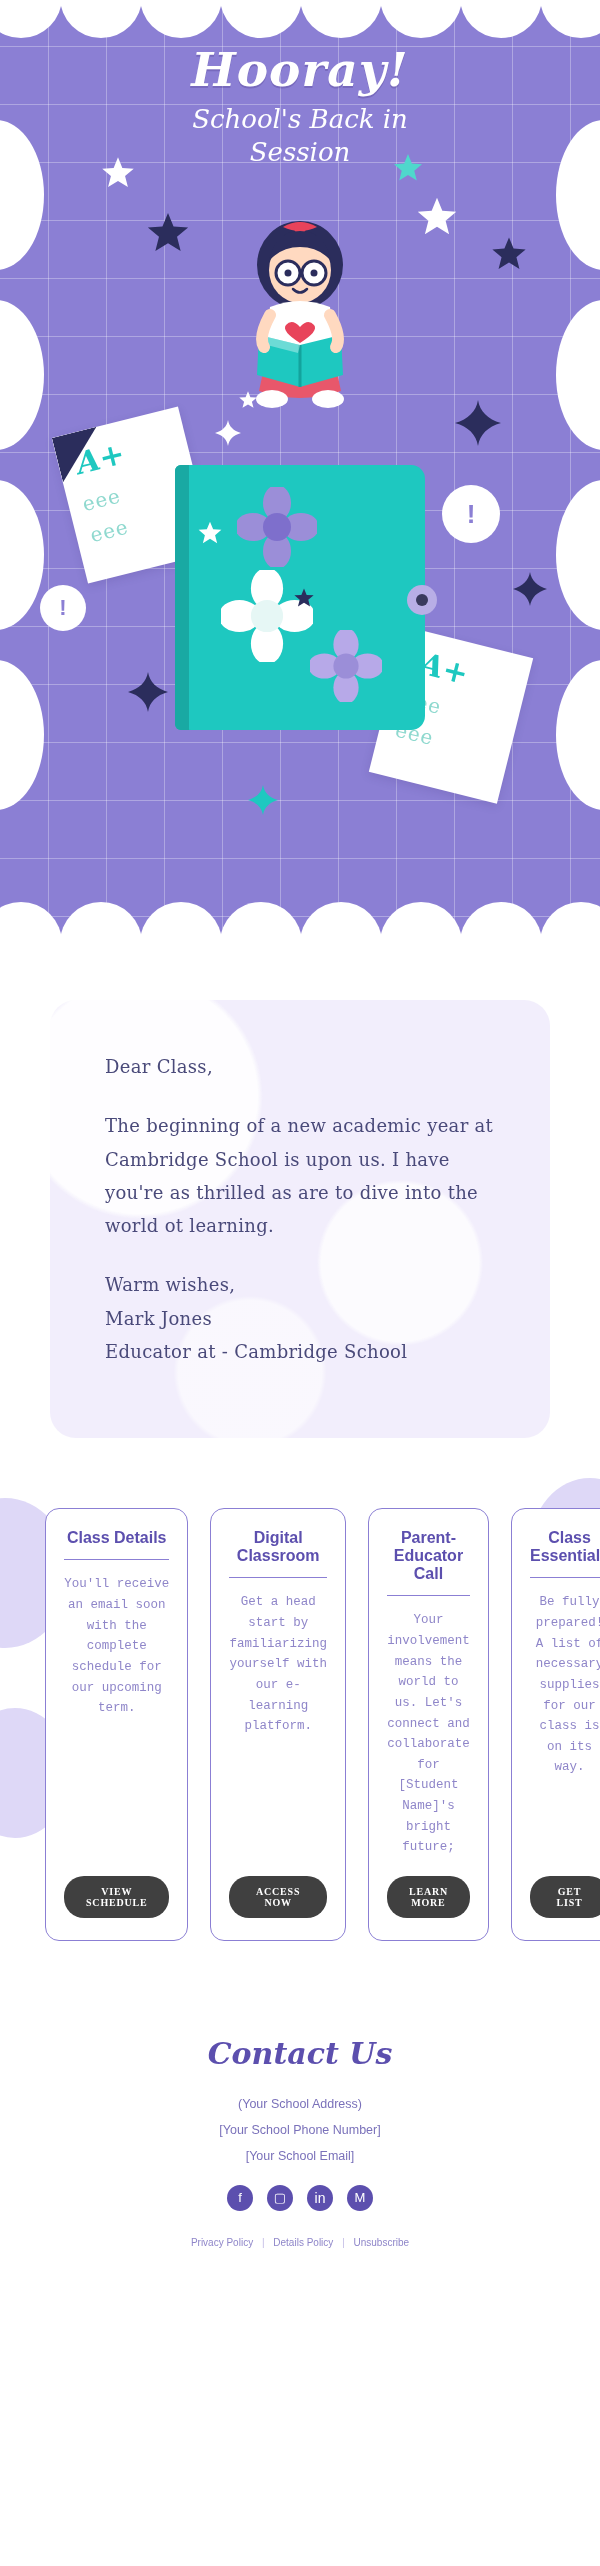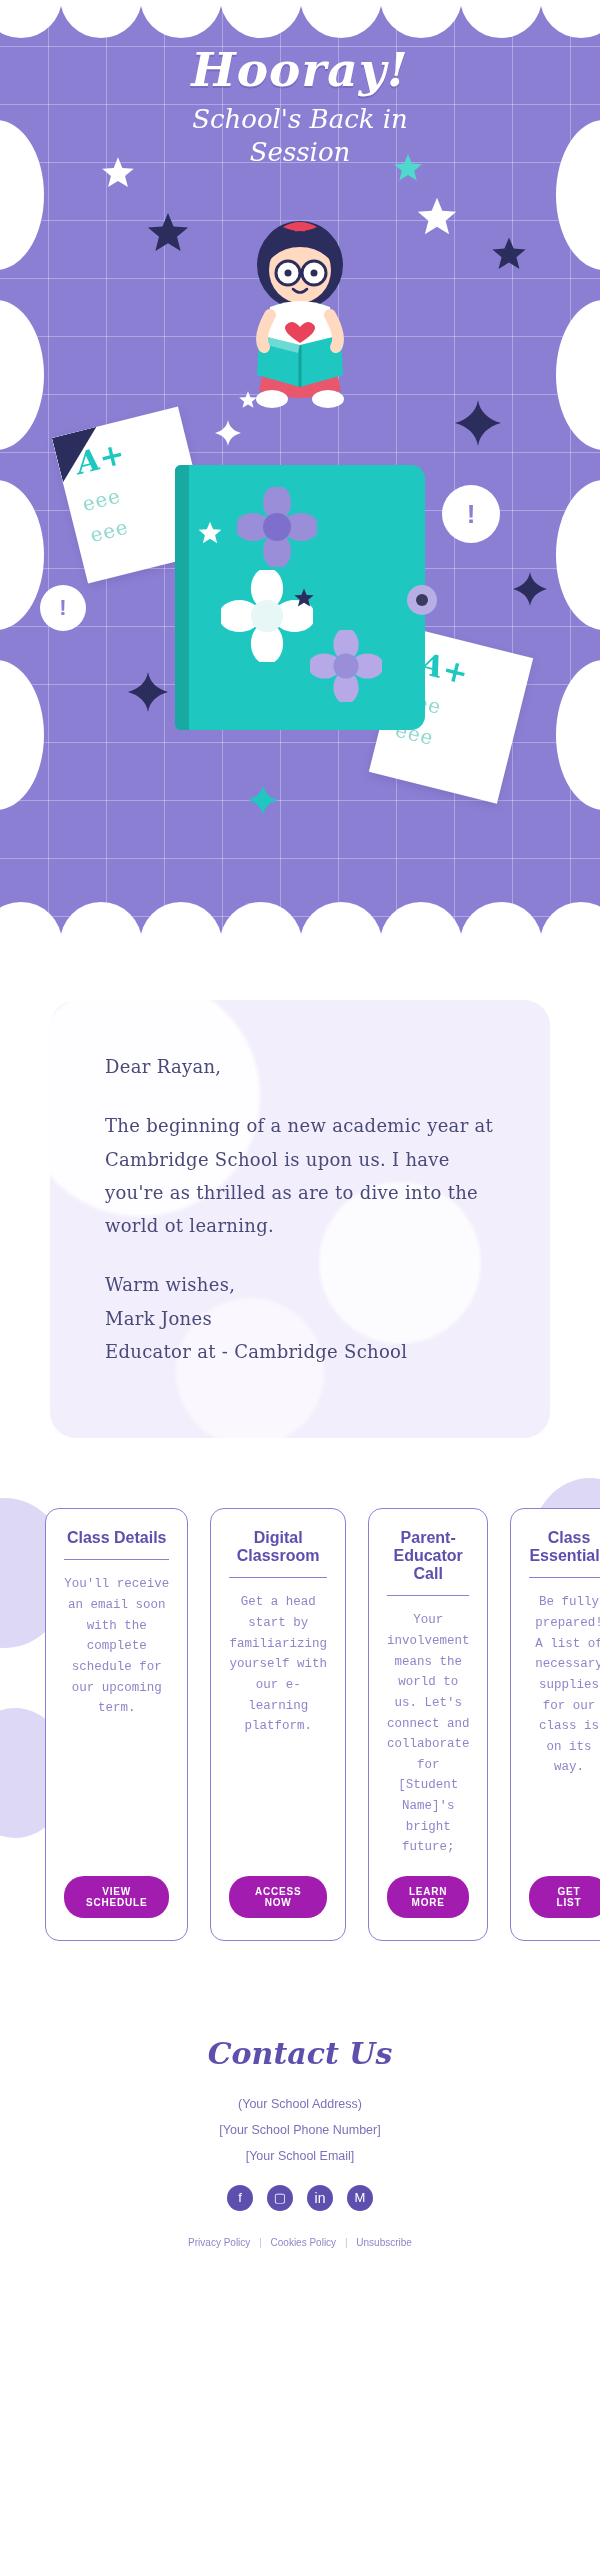--- a/index.html
+++ b/index.html
@@ -229,23 +229,23 @@
   .card-body {
     font-family: Liberation Mono, monospace;
     font-size: 12.5px;
     line-height: 1.65;
     color: #8f86c9;
     margin-bottom: 18px;
     flex: 1;
   }
   .card-btn {
     display: inline-block;
-    background: #a21caf;
+    background: #404040;
     color: #ffffff;
-    font-family: Liberation Sans, sans-serif;
+    font-family: Liberation Serif, serif;
     font-size: 10px;
     font-weight: bold;
     letter-spacing: 0.8px;
     padding: 10px 22px;
     border: none;
     border-radius: 20px;
     cursor: pointer;
   }
 
   
@@ -516,21 +516,21 @@
       <span>!</span>
     </div>
     <div class="bubble" style="left:442px; top:485px; width:58px; height:58px; font-size:26px;">
       <span>!</span>
     </div>
   </div>
 
   <div class="letter-section">
     <div class="letter-card">
       <div class="letter-text">
-        <p>Dear Rayan,</p>
+        <p>Dear Class,</p>
         <p>The beginning of a new academic year at Cambridge School is upon us. I have you're as thrilled as are to dive into the world ot learning.</p>
         <p>
           <span class="sig-line">Warm wishes,</span>
           <span class="sig-line">Mark Jones</span>
           <span class="sig-line">Educator at - Cambridge School</span>
         </p>
       </div>
     </div>
   </div>
 
@@ -579,19 +579,19 @@
     <div class="socials">
       <div class="social">f</div>
       <div class="social">▢</div>
       <div class="social" style="font-size:14px;">in</div>
       <div class="social">M</div>
     </div>
 
     <div class="footer-links">
       <a href="#">Privacy Policy</a>
       <span class="sep">|</span>
-      <a href="#">Cookies Policy</a>
+      <a href="#">Details Policy</a>
       <span class="sep">|</span>
       <a href="#">Unsubscribe</a>
     </div>
   </div>
 
 </div>
 
 </body></html>

